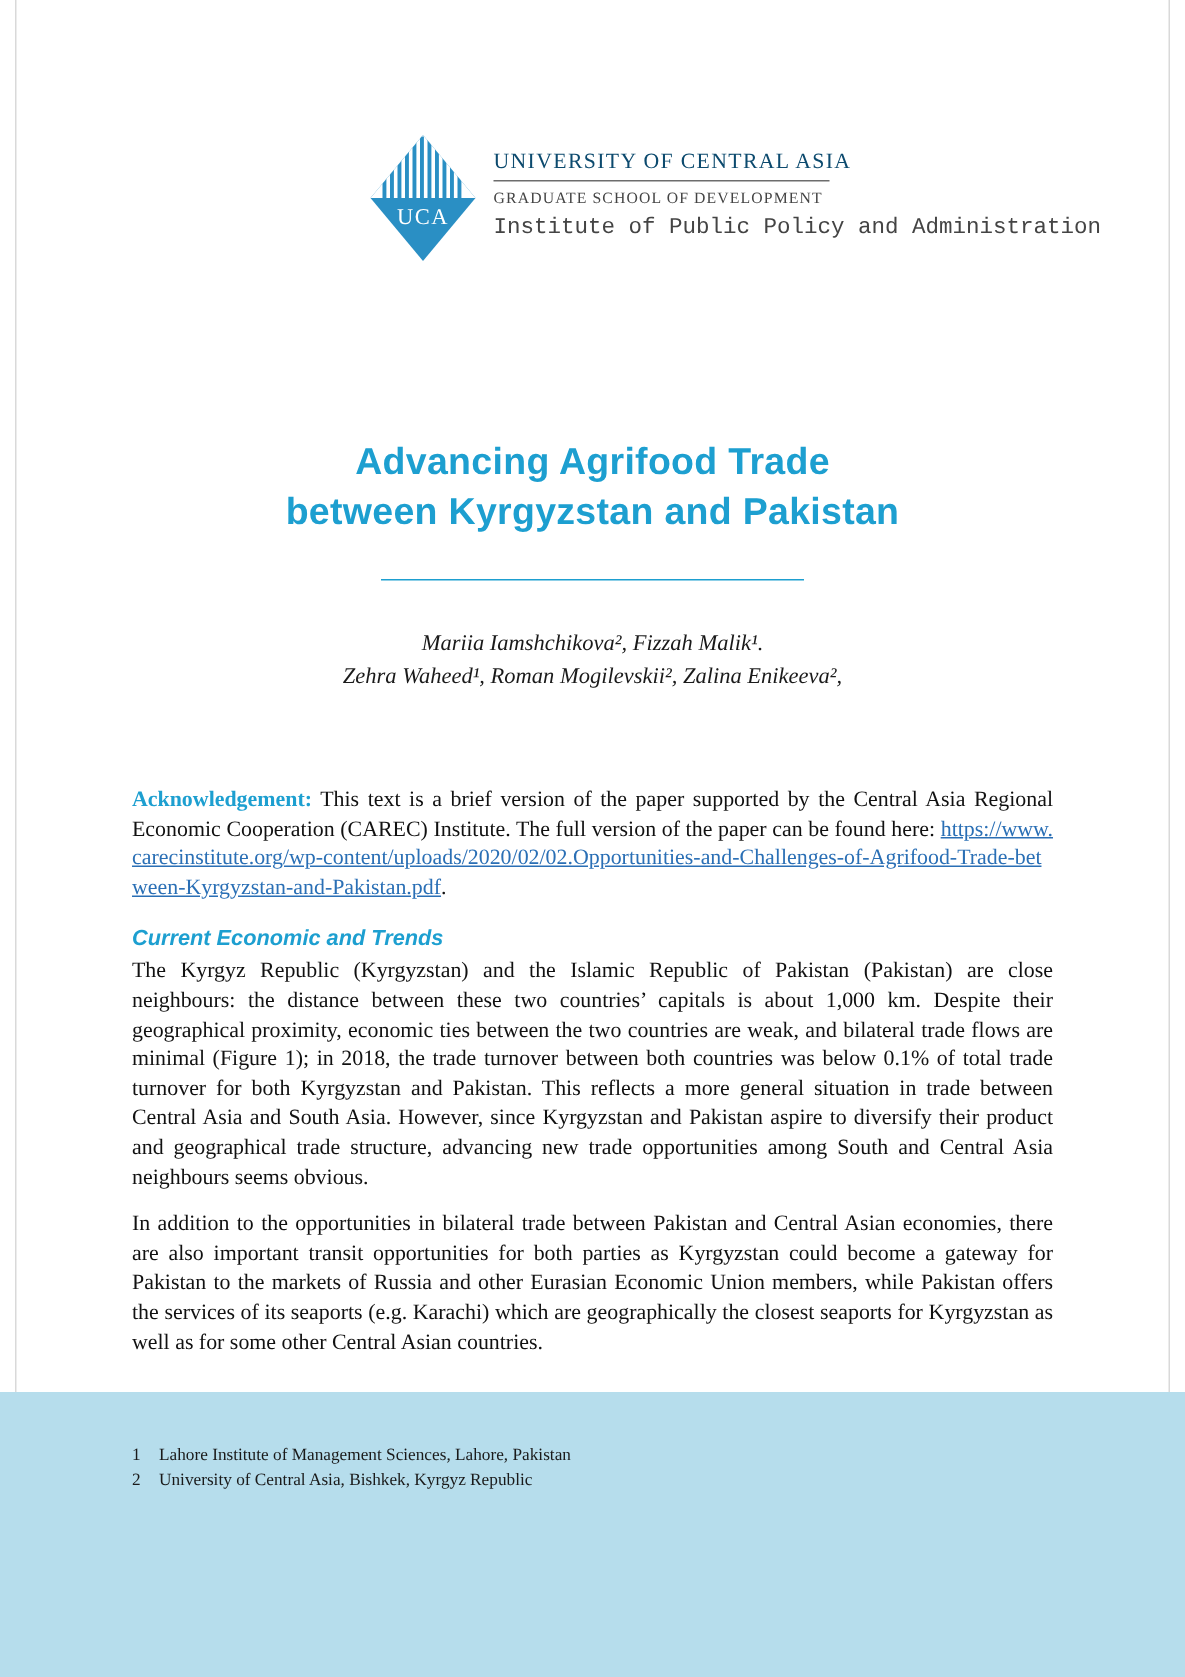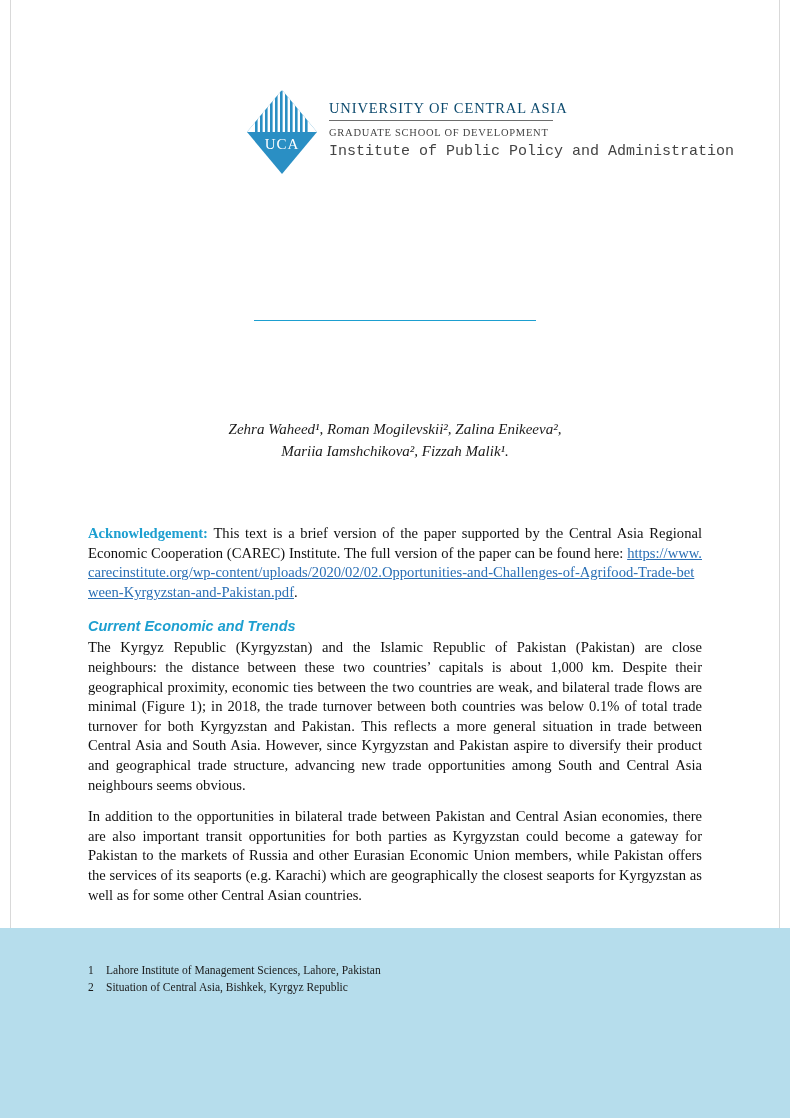--- a/index.html
+++ b/index.html
@@ -219,43 +219,47 @@
     </div>
     <div class="logo-text">
       <div class="uca-name">UNIVERSITY OF CENTRAL ASIA</div>
       <div class="uca-divider"></div>
       <div class="uca-sub1">GRADUATE SCHOOL OF DEVELOPMENT</div>
       <div class="uca-sub2">Institute of Public Policy and Administration</div>
     </div>
   </div>
 
   <div class="title-wrap">
+    <div class="doc-title">
+      <div>Advancing  Agrifood Trade</div>
+      <div>between Kyrgyzstan and Pakistan</div>
+    </div>
     <div class="title-rule"></div>
   </div>
 
   <div class="authors">
+    <div>Mariia Iamshchikova², Fizzah Malik¹.</div>
     <div>Zehra Waheed¹, Roman Mogilevskii², Zalina Enikeeva²,</div>
-    <div>Mariia Iamshchikova², Fizzah Malik¹.</div>
   </div>
 
   <div class="body-col">
     <p class="body-text"><span class="ack-label">Acknowledgement:</span><span> This text is a brief version of the paper supported by the Central Asia Regional Economic Cooperation (CAREC) Institute. The full version of the paper can be found here: </span><a class="doc-link" href="#">https://www.carecinstitute.org/wp-content/uploads/2020/02/02.Opportunities-and-Challenges-of-Agrifood-Trade-between-Kyrgyzstan-and-Pakistan.pdf</a><span>.</span></p>
 
     <div class="section-head">Current Economic and Trends</div>
 
     <p class="body-text">The Kyrgyz Republic (Kyrgyzstan) and the Islamic Republic of Pakistan (Pakistan) are close neighbours: the distance between these two countries’ capitals is about 1,000 km. Despite their geographical proximity, economic ties between the two countries are weak, and bilateral trade flows are minimal (Figure 1); in 2018, the trade turnover between both countries was below 0.1% of total trade turnover for both Kyrgyzstan and Pakistan. This reflects a more general situation in trade between Central Asia and South Asia. However, since Kyrgyzstan and Pakistan aspire to diversify their product and geographical trade structure, advancing new trade opportunities among South and Central Asia neighbours seems obvious.</p>
     <p class="body-text">In addition to the opportunities in bilateral trade between Pakistan and Central Asian economies, there are also important transit opportunities for both parties as Kyrgyzstan could become a gateway for Pakistan to the markets of Russia and other Eurasian Economic Union members, while Pakistan offers the services of its seaports (e.g. Karachi) which are geographically the closest seaports for Kyrgyzstan as well as for some other Central Asian countries.</p>
   </div>
 
   <div class="bottom-band"></div>
 
   <div class="footnotes">
     <div class="footnote">
       <span class="fn-num">1</span>
       <span>Lahore Institute of Management Sciences, Lahore, Pakistan</span>
     </div>
     <div class="footnote">
       <span class="fn-num">2</span>
-      <span>Situation of Central Asia, Bishkek, Kyrgyz Republic</span>
+      <span>University of Central Asia, Bishkek, Kyrgyz Republic</span>
     </div>
   </div>
 
 </div>
 
 </body></html>

